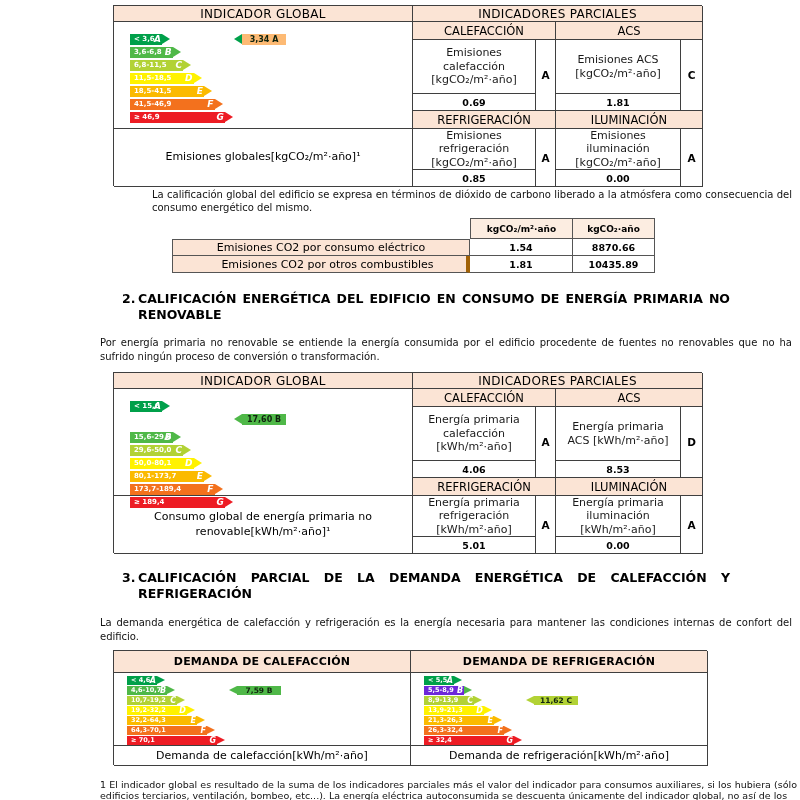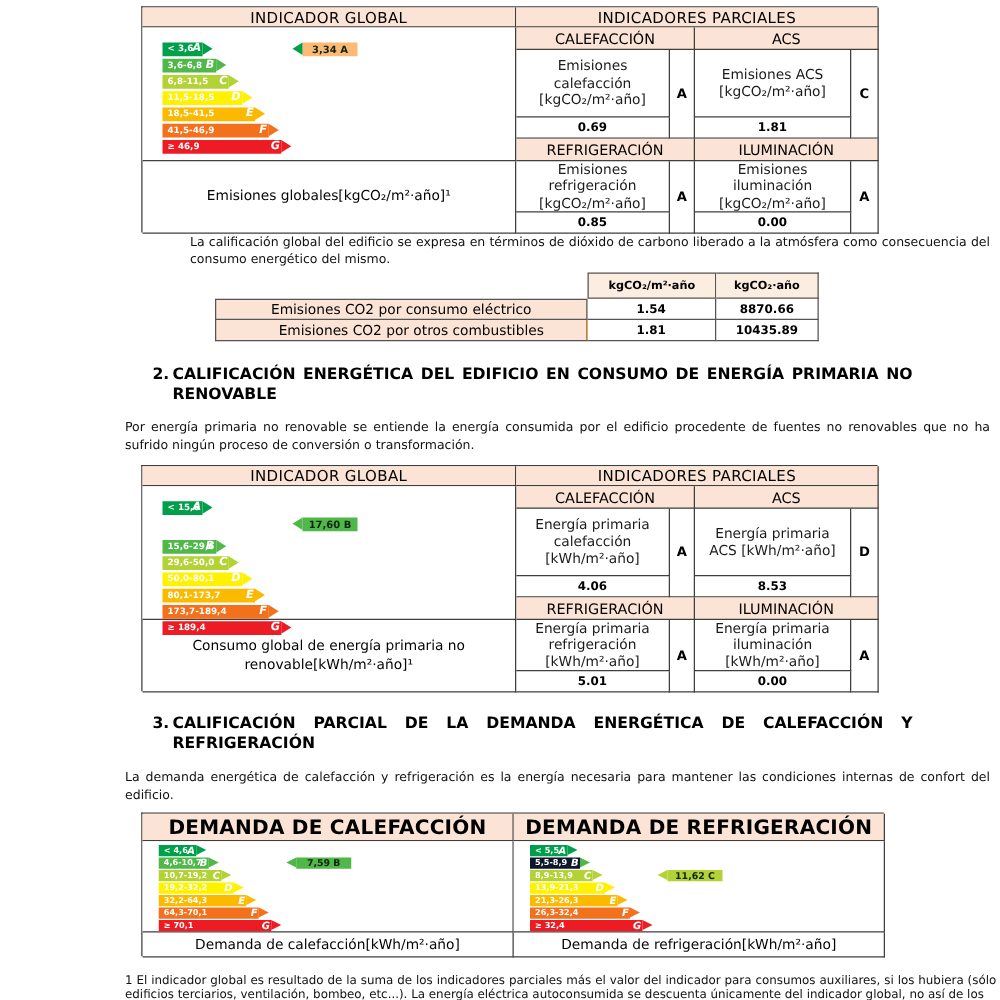--- a/index.html
+++ b/index.html
@@ -75,31 +75,31 @@
     display:grid; grid-template-columns:298px 103px 82px; grid-template-rows:21px 17px 17px;
     font-size:11px;
   }
   .co2-table > div { display:flex; align-items:center; justify-content:center; text-align:center; }
   .co2-spacer { border:none; }
   .co2-h { background:#fcede1; font-weight:bold; font-size:9px; }
   .co2-h1 { border:1px solid #555; }
   .co2-h2 { border-top:1px solid #555; border-right:1px solid #555; border-bottom:1px solid #555; }
   .co2-lbl { background:#fbe4d5; font-size:11px; }
   .co2-lbl1 { border:1px solid #555; }
-  .co2-lbl2 { border-left:1px solid #555; border-right:1px solid #a16207; border-bottom:1px solid #555;padding-left:16px; }
+  .co2-lbl2 { border-left:1px solid #555; border-right:4px solid #a16207; border-bottom:1px solid #555;padding-left:16px; }
   .co2-v { font-size:9.5px; font-weight:bold; border-right:1px solid #555; border-bottom:1px solid #555; }
 
   
   .dem-table {
     position:absolute; left:113px; top:650px; width:594px; height:115px;
     display:grid; grid-template-columns:297px 297px; grid-template-rows:22px 73px 20px;
     border-top:1px solid #3f3f3f; border-left:1px solid #3f3f3f;
   }
   .dem-table > div { border-right:1px solid #3f3f3f; border-bottom:1px solid #3f3f3f; }
-  .dem-hdr { background:#fbe4d5; font-weight:bold; font-size:16px; display:flex; align-items:center; justify-content:center; letter-spacing:.2px; }
+  .dem-hdr { background:#fbe4d5; font-weight:bold; font-size:11px; display:flex; align-items:center; justify-content:center; letter-spacing:.2px; }
   .dem-foot { font-size:11px; display:flex; align-items:center; justify-content:center; }
 
   .footnote { position:absolute; left:100px; top:779px; width:697px; font-size:9.5px; line-height:11px; text-align:justify; color:#111; }
 </style>
 </head>
 <body>
 
 <div class="page">
 
   <div class="ind-table" style="top:5px">
@@ -297,21 +297,21 @@
           <span class="mtip" style="border-right-color: rgb(79, 184, 72);"></span>
           <span class="mlabel">7,59 B</span>
         </div>
       </div>
     <div class="scale scale-sm">
         <div class="bar" style="width: 30px; background: rgb(0, 160, 74);">
           <span class="range">&lt; 5,5</span>
           <span class="letter">A</span>
           <span class="tip" style="border-left-color: rgb(0, 160, 74);"></span>
         </div>
-        <div class="bar" style="width: 40px; background: #0f172a;">
+        <div class="bar" style="width: 40px; background: #6d28d9;">
           <span class="range">5,5-8,9</span>
           <span class="letter">B</span>
           <span class="tip" style="border-left-color: rgb(79, 184, 72);"></span>
         </div>
         <div class="bar" style="width: 50px; background: rgb(178, 210, 53);">
           <span class="range">8,9-13,9</span>
           <span class="letter">C</span>
           <span class="tip" style="border-left-color: rgb(178, 210, 53);"></span>
         </div>
         <div class="bar" style="width: 60px; background: rgb(255, 242, 0);">

